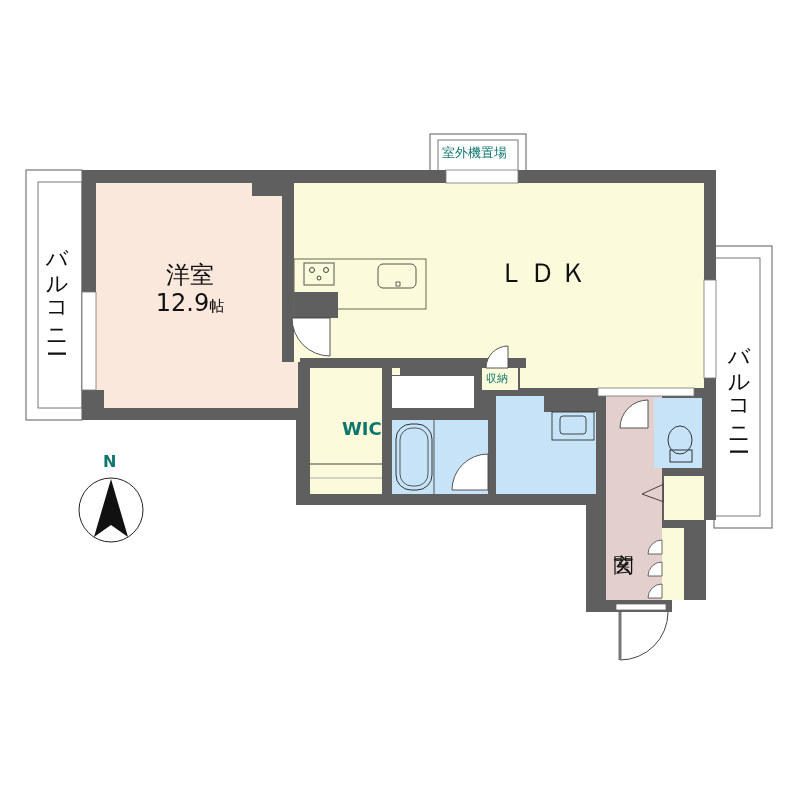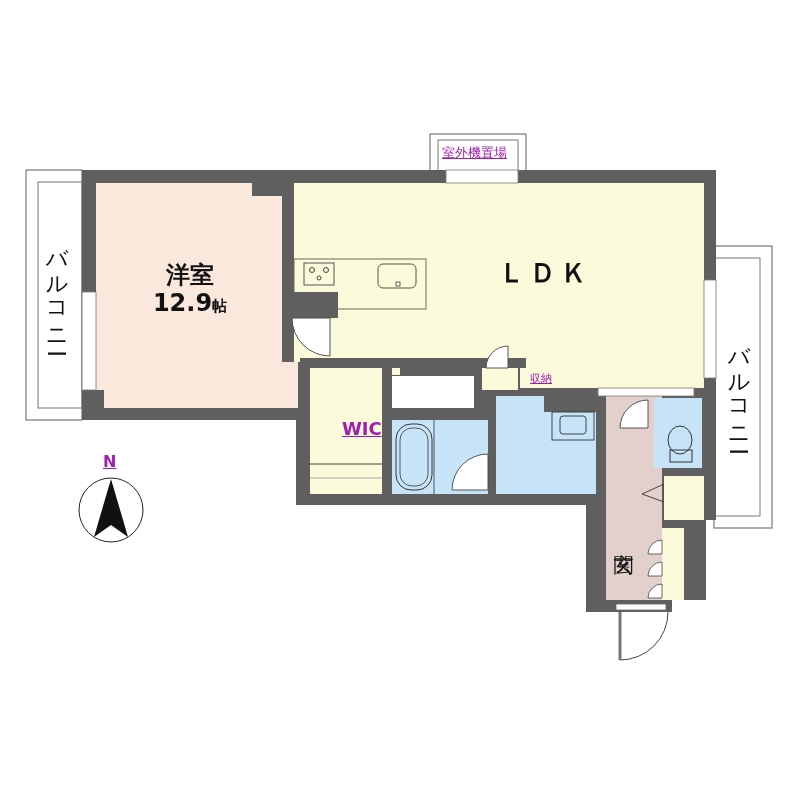--- a/index.html
+++ b/index.html
@@ -1,20 +1,20 @@
 <!DOCTYPE html>
 <html><head>
 <meta charset="utf-8">
 <style>
   html, body { margin: 0; padding: 0; background: #ffffff; }
   body { width: 800px; height: 800px; position: relative; overflow: hidden; font-family: "DejaVu Sans", sans-serif; }
   svg { position: absolute; left: 0; top: 0; }
-  .room-label { position: absolute; text-align: center; color: #111; font-family: "DejaVu Sans", sans-serif; line-height: 1.15; font-weight: bold; }
+  .room-label { position: absolute; text-align: center; color: #111; font-family: "DejaVu Sans", sans-serif; line-height: 1.15; }
   .vert { position: absolute; writing-mode: vertical-rl; color: #111; font-family: "DejaVu Sans", sans-serif; letter-spacing: 2px; }
-  .small { position: absolute; color: #a21caf; font-family: "DejaVu Sans", sans-serif; white-space: nowrap; text-decoration: underline; }
+  .small { position: absolute; color: #0f766e; font-family: "DejaVu Sans", sans-serif; white-space: nowrap; }
 </style>
 </head>
 <body>
 
 <svg width="800" height="800" viewBox="0 0 800 800">
 
   <rect x="26" y="170" width="56" height="250" fill="#fff" stroke="#777" stroke-width="1.2"></rect>
   <rect x="38" y="182" width="44" height="226" fill="none" stroke="#777" stroke-width="1"></rect>
   <rect x="714" y="246" width="58" height="282" fill="#fff" stroke="#777" stroke-width="1.2"></rect>
   <rect x="714" y="258" width="46" height="258" fill="none" stroke="#777" stroke-width="1"></rect>
@@ -102,14 +102,14 @@
 <div class="room-label" style="left:140px;top:262px;width:100px;">
   <div style="font-size:24px;">洋室</div>
   <div style="font-size:24px;"><span>12.9</span><span style="font-size:15px;">帖</span></div>
 </div>
 
 <div class="room-label" style="left:485px;top:257px;width:120px;text-align:center;">
   <div style="font-size:27px;letter-spacing:4px;">ＬＤＫ</div>
 </div>
 
 <div class="small" style="left:326px;top:418px;font-size:18px;font-weight:bold;margin-left:16px;">WIC</div>
-<div class="small" style="left:486px;top:371px;font-size:11px;margin-left:44px;">収納</div>
+<div class="small" style="left:486px;top:371px;font-size:11px;">収納</div>
 <div class="vert" style="left:611px;top:538px;font-size:20px;">玄関</div>
 
 </body></html>

